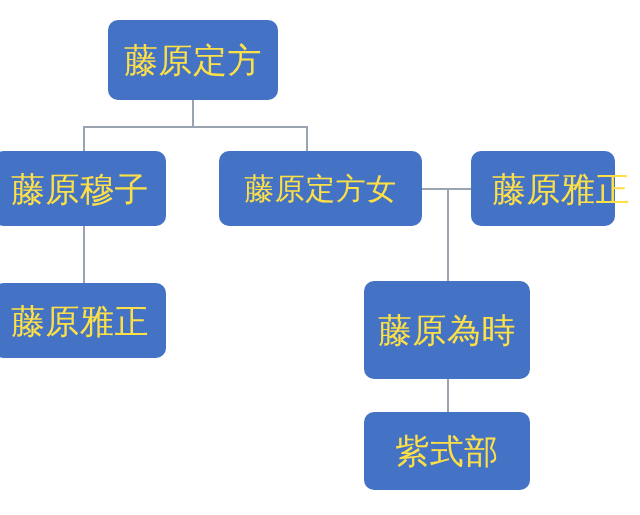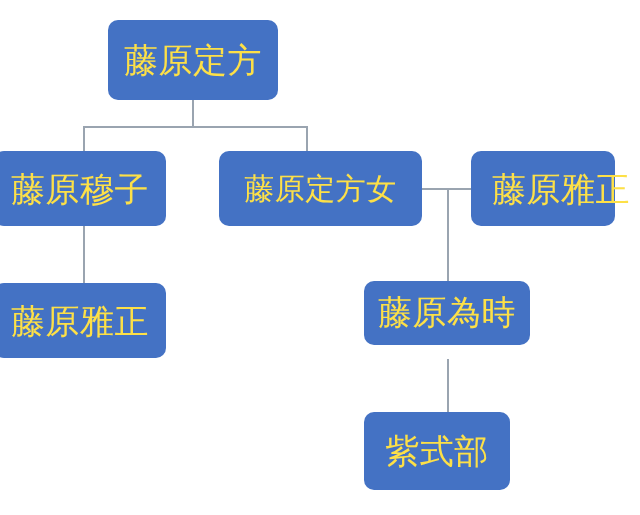--- a/index.html
+++ b/index.html
@@ -75,21 +75,21 @@
   </div>
 
   <div class="node" style="left:471px; top:151px; width:144px; height:75px;padding-left:36px;">
     <span>藤原雅正</span>
   </div>
 
   <div class="node" style="left:-6px; top:283px; width:172px; height:75px;">
     <span>藤原雅正</span>
   </div>
 
-  <div class="node" style="left:364px; top:281px; width:166px; height:64px;font-family:Liberation Serif, serif;">
+  <div class="node" style="left:364px; top:281px; width:166px; height:98px;">
     <span>藤原為時</span>
   </div>
 
-  <div class="node" style="left:364px; top:412px; width:146px; height:78px;text-align:right;">
+  <div class="node" style="left:364px; top:412px; width:166px; height:78px;text-align:right;">
     <span>紫式部</span>
   </div>
 
 </div>
 
 </body></html>

